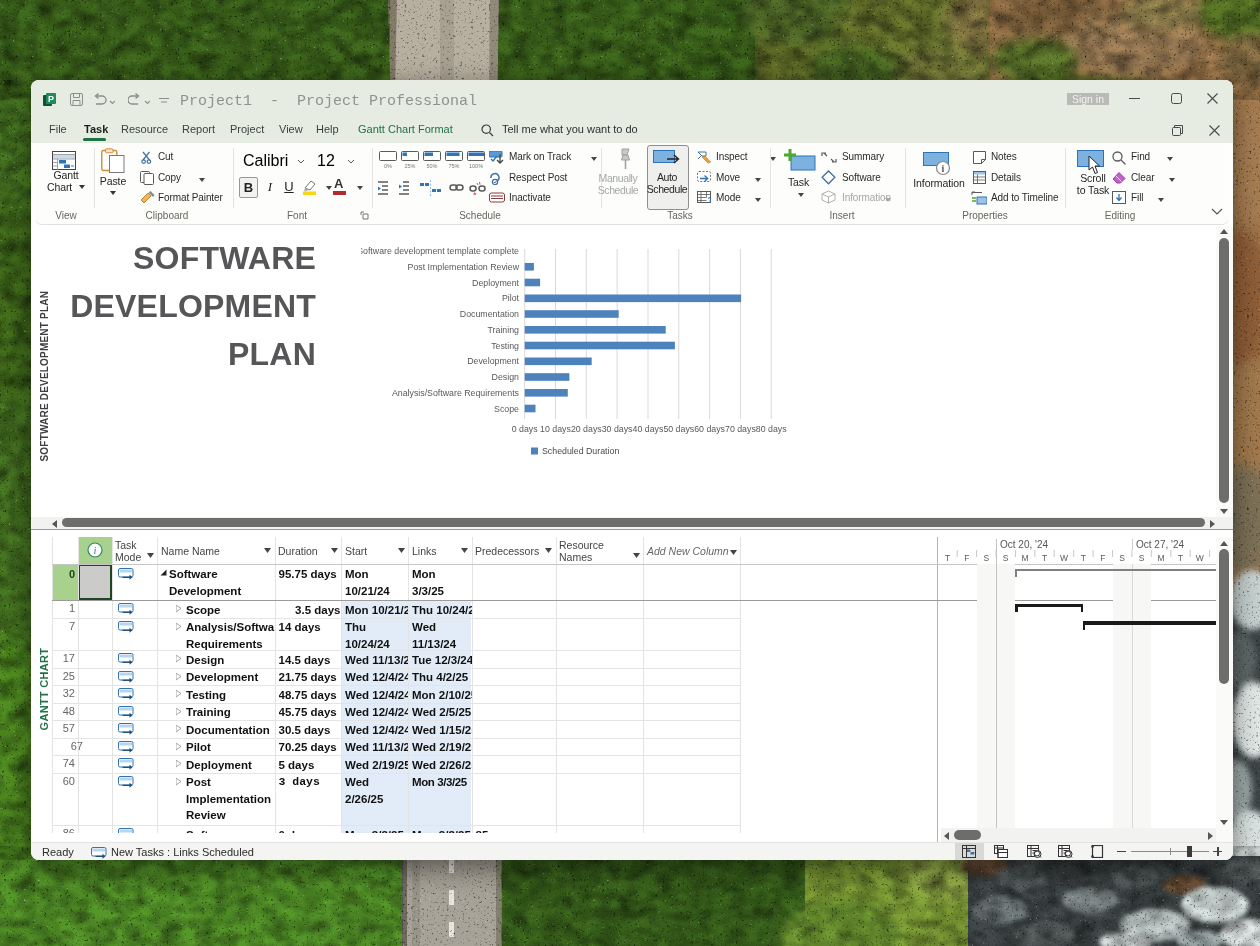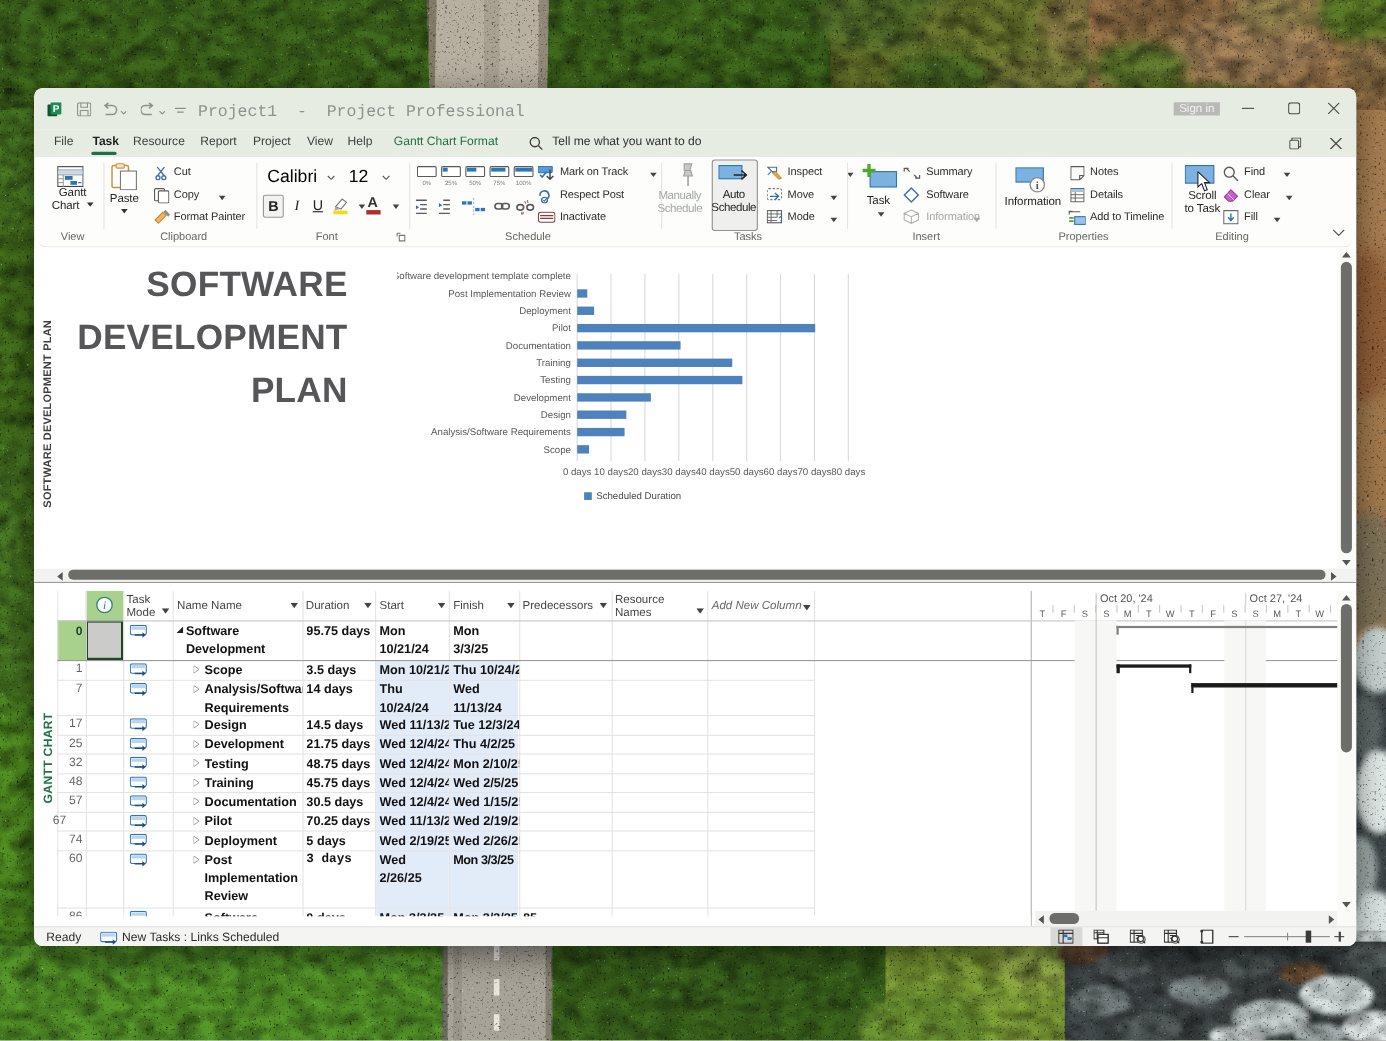--- a/index.html
+++ b/index.html
@@ -551,21 +551,21 @@
 
     <div class="abs" style="left:47px;top:0;width:33.5px;height:27px;background:#a9d18e;"></div>
     <svg class="abs" style="left:56px;top:5px" width="16" height="16" viewBox="0 0 16 16">
       <circle cx="8" cy="8" r="7" fill="#fdfdfd" stroke="#2f8670" stroke-width="1.2"></circle>
       <text x="8" y="12" font-size="10.5" font-family="Liberation Serif" font-style="italic" fill="#2f8670" text-anchor="middle">i</text>
     </svg>
     <div class="thdr" style="left:84px;top:2px;line-height:12px;">Task<br>Mode</div>
     <div class="thdr" style="left:130px;top:8px;">Name Name</div>
     <div class="thdr" style="left:247px;top:8px;">Duration</div>
     <div class="thdr" style="left:314px;top:8px;">Start</div>
-    <div class="thdr" style="left:381px;top:8px;">Finish</div>
+    <div class="thdr" style="left:381px;top:8px;">Links</div>
     <div class="thdr" style="left:444px;top:8px;">Predecessors</div>
     <div class="thdr" style="left:528px;top:2px;line-height:12px;">Resource<br>Names</div>
     <div class="thdr" style="left:616px;top:8px;font-style:italic;color:#666;">Add New Column</div>
     <svg class="abs" style="left:115.5px;top:16px" width="7" height="5">
         <path d="M0 0 h7 L3.5 5 Z" fill="#444"></path>
       </svg>
     <svg class="abs" style="left:232.5px;top:11px" width="7" height="5">
         <path d="M0 0 h7 L3.5 5 Z" fill="#444"></path>
       </svg>
     <svg class="abs" style="left:299.5px;top:11px" width="7" height="5">
@@ -632,21 +632,21 @@
     <div class="tcellw" style="left:381px;top:29px;width:58px;">Mon 3/3/25</div>
 
     <div class="rnum" style="left:20px;top:65px;">1</div>
     <svg class="abs" style="left:87px;top:66px" width="18" height="16">
         <use href="#tmico"></use>
       </svg>
     <svg class="abs" style="left:145px;top:68px" width="6" height="8">
         <use href="#exptri"></use>
       </svg>
     <div class="tcell" style="left:155px;top:64.5px;width:88px;">Scope</div>
-    <div class="tcell" style="left:247.5px;top:64.5px;width:62px;">3.5 days</div>
+    <div class="tcell" style="left:247.5px;top:64.5px;width:62px;text-align:right;">3.5 days</div>
     <div class="tcell" style="left:314px;top:64.5px;width:63px;">Mon 10/21/24</div>
     <div class="tcell" style="left:381px;top:64.5px;width:59.5px;">Thu 10/24/24</div>
 
     <div class="rnum" style="left:20px;top:82.5px;">7</div>
     <svg class="abs" style="left:87px;top:84px" width="18" height="16">
         <use href="#tmico"></use>
       </svg>
     <svg class="abs" style="left:145px;top:86px" width="6" height="8">
         <use href="#exptri"></use>
       </svg>
@@ -708,21 +708,21 @@
         <use href="#tmico"></use>
       </svg>
     <svg class="abs" style="left:145px;top:188px" width="6" height="8">
         <use href="#exptri"></use>
       </svg>
     <div class="tcell" style="left:155px;top:184.5px;width:88px;">Documentation</div>
     <div class="tcell" style="left:247.5px;top:184.5px;width:62px;">30.5 days</div>
     <div class="tcell" style="left:314px;top:184.5px;width:63px;">Wed 12/4/24</div>
     <div class="tcell" style="left:381px;top:184.5px;width:59.5px;">Wed 1/15/25</div>
 
-    <div class="rnum" style="left:11px;top:202.5px;text-align:center;">67</div>
+    <div class="rnum" style="left:28px;top:202.5px;">67</div>
     <svg class="abs" style="left:87px;top:203.5px" width="18" height="16">
         <use href="#tmico"></use>
       </svg>
     <svg class="abs" style="left:145px;top:205.5px" width="6" height="8">
         <use href="#exptri"></use>
       </svg>
     <div class="tcell" style="left:155px;top:202px;width:88px;">Pilot</div>
     <div class="tcell" style="left:247.5px;top:202px;width:62px;">70.25 days</div>
     <div class="tcell" style="left:314px;top:202px;width:63px;">Wed 11/13/24</div>
     <div class="tcell" style="left:381px;top:202px;width:59.5px;">Wed 2/19/25</div>

